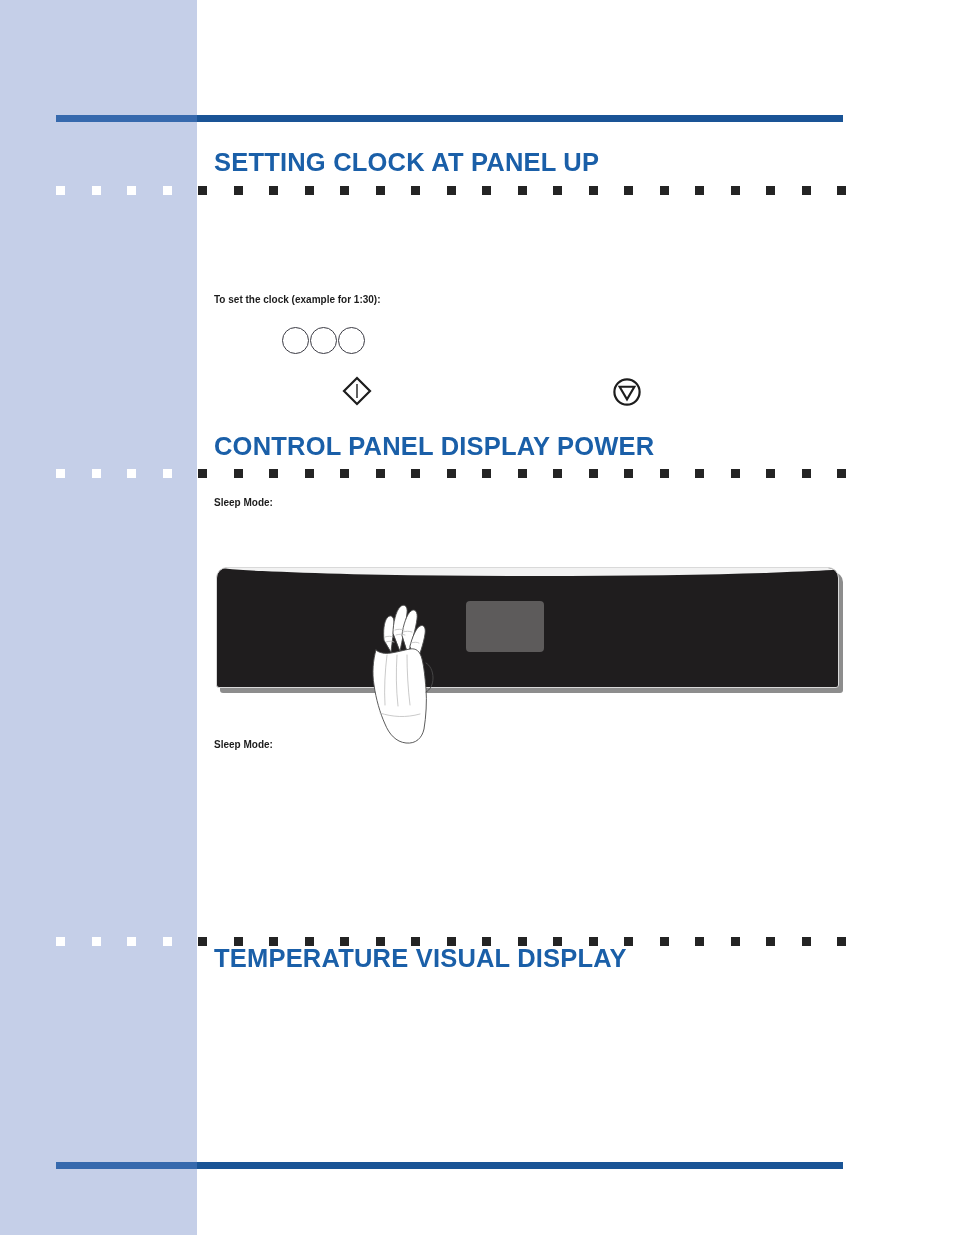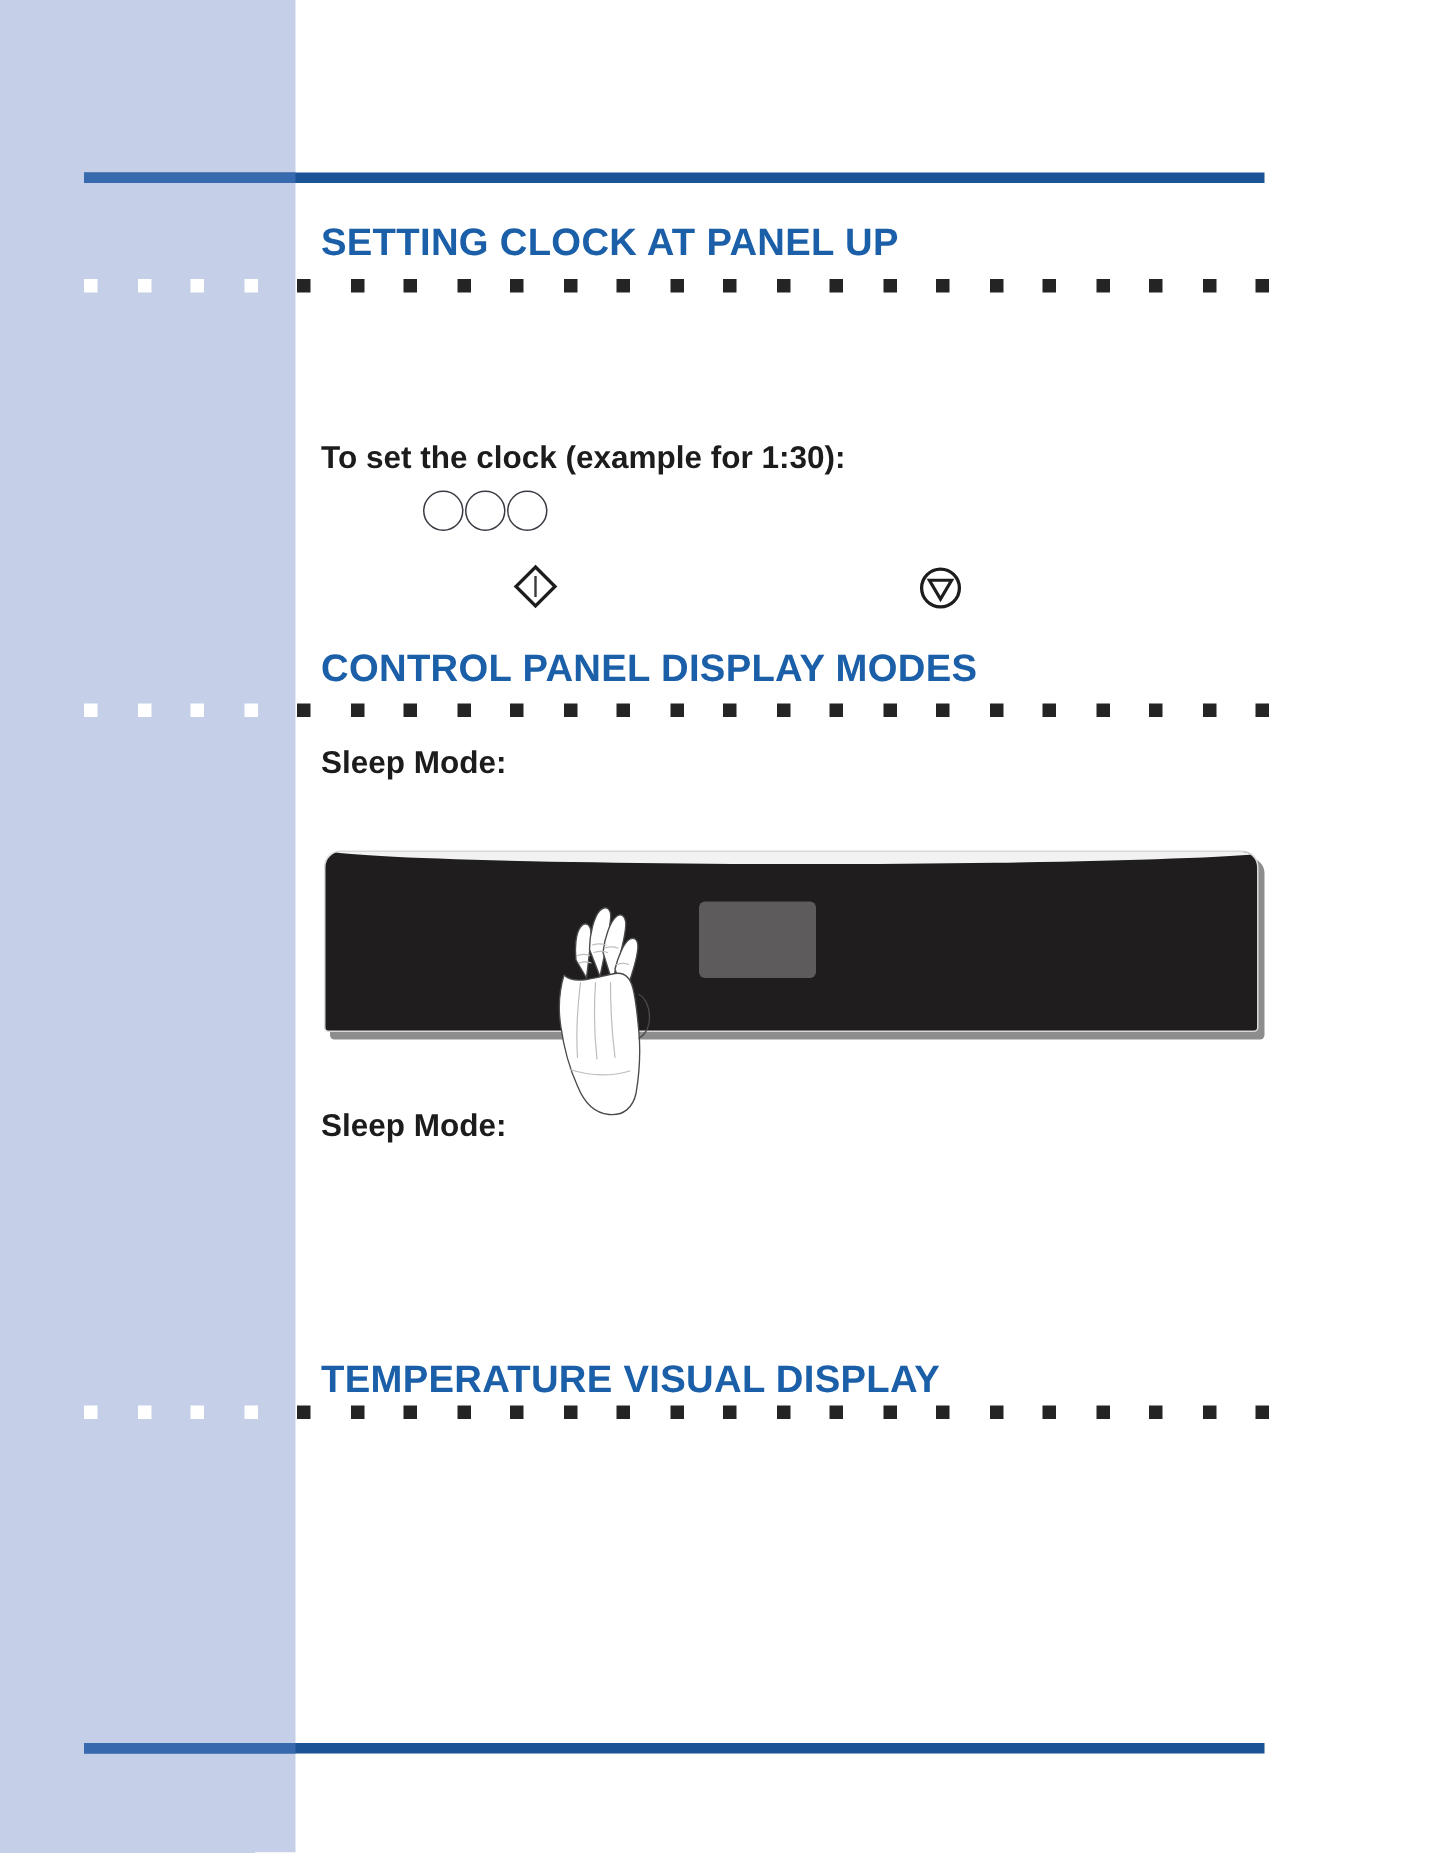--- a/index.html
+++ b/index.html
@@ -73,21 +73,21 @@
     font-weight: bold;
     letter-spacing: .2px;
     white-space: nowrap;
   }
 
   
   .body-label {
     position: absolute;
     left: 214px;
     color: #1c1c1c;
-    font-size: 21px;
+    font-size: 10px;
     font-weight: bold;
     white-space: nowrap;
   }
 
   
   .circle-row {
     position: absolute;
     left: 282px;
     top: 327px;
     display: flex;
@@ -221,21 +221,21 @@
   </svg>
 </div>
 
 <div class="glyph" style="left:610px; top:375px">
   <svg width="34" height="34" viewBox="0 0 34 34">
     <circle cx="17" cy="17" r="12.6" fill="none" stroke="#1d1d1d" stroke-width="2.2"></circle>
     <path d="M9.6 11.8 L24.4 11.8 L17 24.4 Z" fill="none" stroke="#1d1d1d" stroke-width="2.1"></path>
   </svg>
 </div>
 
-<div class="section-heading" style="top:432px">CONTROL PANEL DISPLAY MODES</div>
+<div class="section-heading" style="top:432px">CONTROL PANEL DISPLAY POWER</div>
 
 <div class="dotrow" style="top:469px">
     <span class="dot light" style="left: 0px;"></span>
     <span class="dot light" style="left: 35.5px;"></span>
     <span class="dot light" style="left: 71px;"></span>
     <span class="dot light" style="left: 106.5px;"></span>
     <span class="dot dark" style="left: 142px;"></span>
     <span class="dot dark" style="left: 177.5px;"></span>
     <span class="dot dark" style="left: 213px;"></span>
     <span class="dot dark" style="left: 248.5px;"></span>
@@ -299,21 +299,21 @@
       <path d="M57 62 C56 78 56 96 58 113"></path>
       <path d="M67 62 C67 78 68 96 70 112"></path>
 
       <path d="M40 120 C52 124 66 125 80 121"></path>
     </g>
   </svg>
 </div>
 
 <div class="body-label" style="top:739px">Sleep Mode:</div>
 
-<div class="section-heading" style="top:906px">TEMPERATURE VISUAL DISPLAY</div>
+<div class="section-heading" style="top:944px">TEMPERATURE VISUAL DISPLAY</div>
 
 <div class="dotrow" style="top:937px">
     <span class="dot light" style="left: 0px;"></span>
     <span class="dot light" style="left: 35.5px;"></span>
     <span class="dot light" style="left: 71px;"></span>
     <span class="dot light" style="left: 106.5px;"></span>
     <span class="dot dark" style="left: 142px;"></span>
     <span class="dot dark" style="left: 177.5px;"></span>
     <span class="dot dark" style="left: 213px;"></span>
     <span class="dot dark" style="left: 248.5px;"></span>

